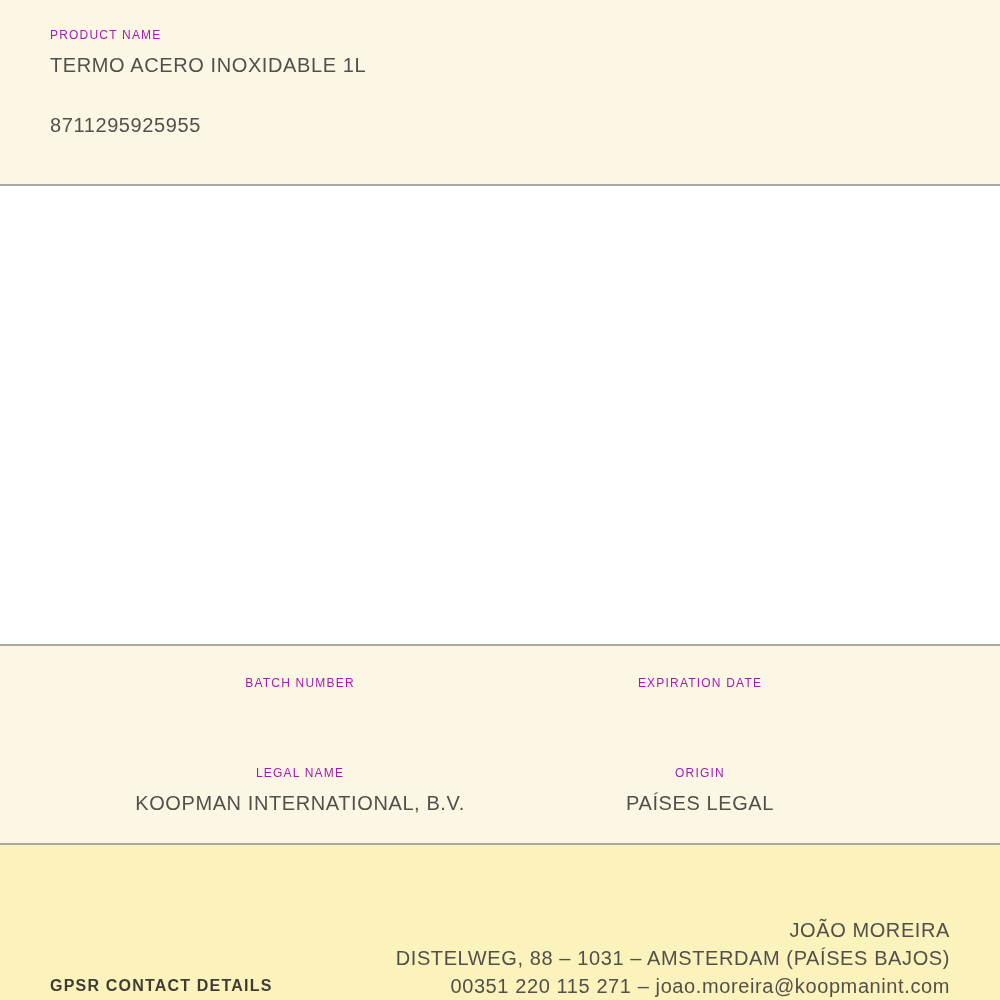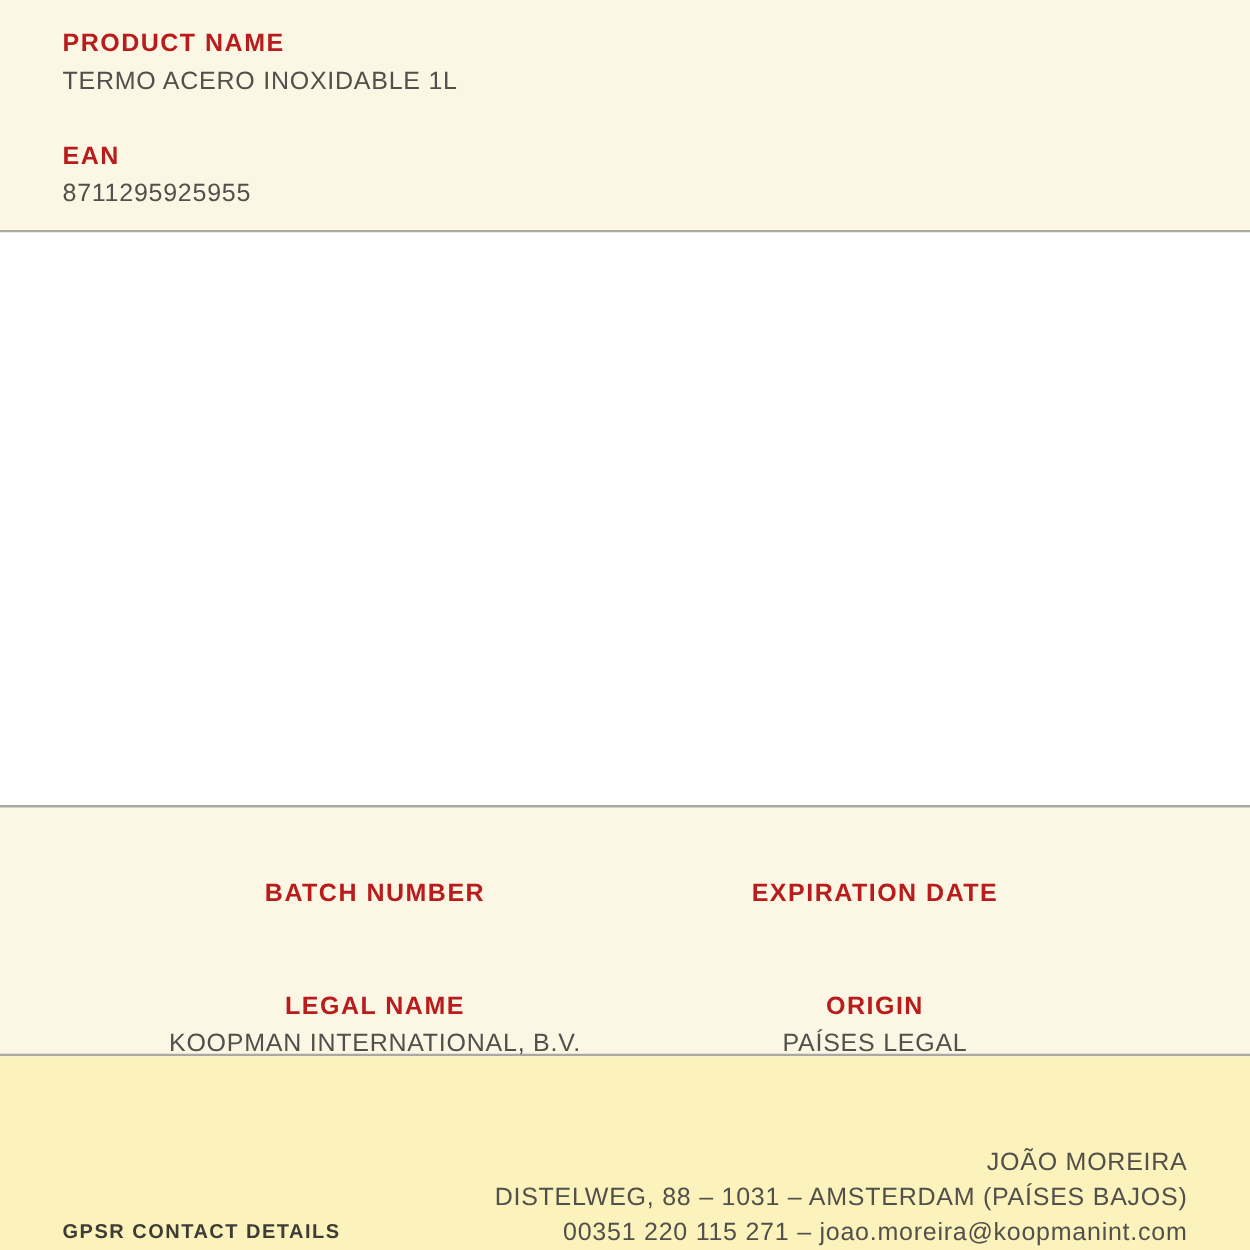--- a/index.html
+++ b/index.html
@@ -19,25 +19,25 @@
   }
   
   .section-top {
     box-sizing: border-box;
     height: 186px;
     background: #FCF7E5;
     border-bottom: 2px solid #A9A9A2;
     padding: 24px 50px 0 50px;
   }
   .field-label {
-    font-size: 20px;
-    font-weight: bold;
+    font-size: 12px;
+    font-weight: normal;
     line-height: 22px;
     letter-spacing: 1.2px;
-    color: #b91c1c;
+    color: #a21caf;
   }
   .field-value {
     font-size: 20px;
     line-height: 22px;
     letter-spacing: 0.6px;
     color: #52504A;
     margin-top: 8px;
     min-height: 22px;
   }
   .field-group + .field-group {
@@ -52,21 +52,20 @@
   .section-info {
     box-sizing: border-box;
     height: 201px;
     background: #FCF7E5;
     border-top: 2px solid #A9A9A2;
     border-bottom: 2px solid #A9A9A2;
     padding: 26px 100px 0 100px;
   }
   .info-cell {
     text-align: center;
-    margin-top: 32px;
   }
   .info-row + .info-row .info-cell {
     margin-top: 38px;
   }
   .info-row {
     display: grid;
     grid-template-columns: 1fr 1fr;
   }
   
   .section-gpsr {
@@ -100,21 +99,20 @@
 <body>
 
 <div class="page">
 
   <div class="section-top">
     <div class="field-group">
       <div class="field-label">PRODUCT NAME</div>
       <div class="field-value">TERMO ACERO INOXIDABLE 1L</div>
     </div>
     <div class="field-group">
-      <div class="field-label">EAN</div>
       <div class="field-value">8711295925955</div>
     </div>
   </div>
 
   <div class="section-white"></div>
 
   <div class="section-info">
     <div class="info-row">
       <div class="info-cell">
         <div class="field-label">BATCH NUMBER</div>

